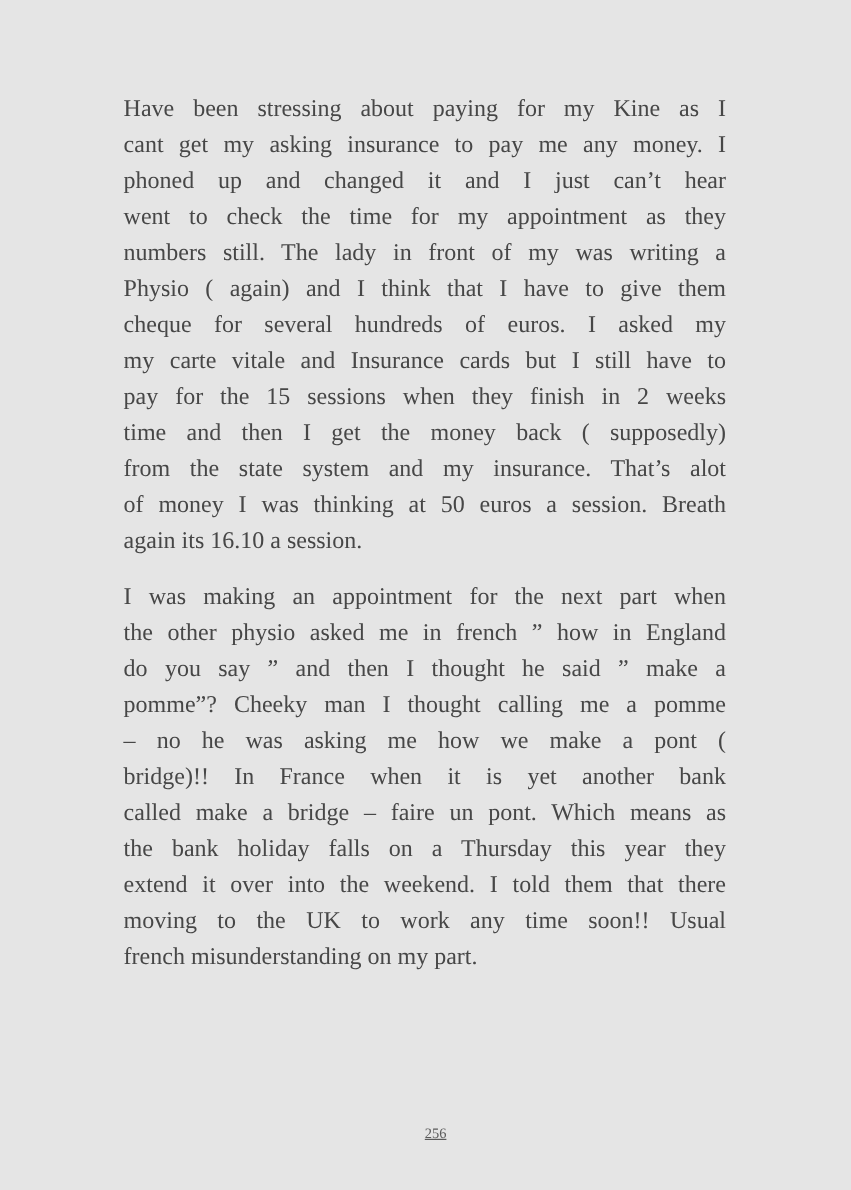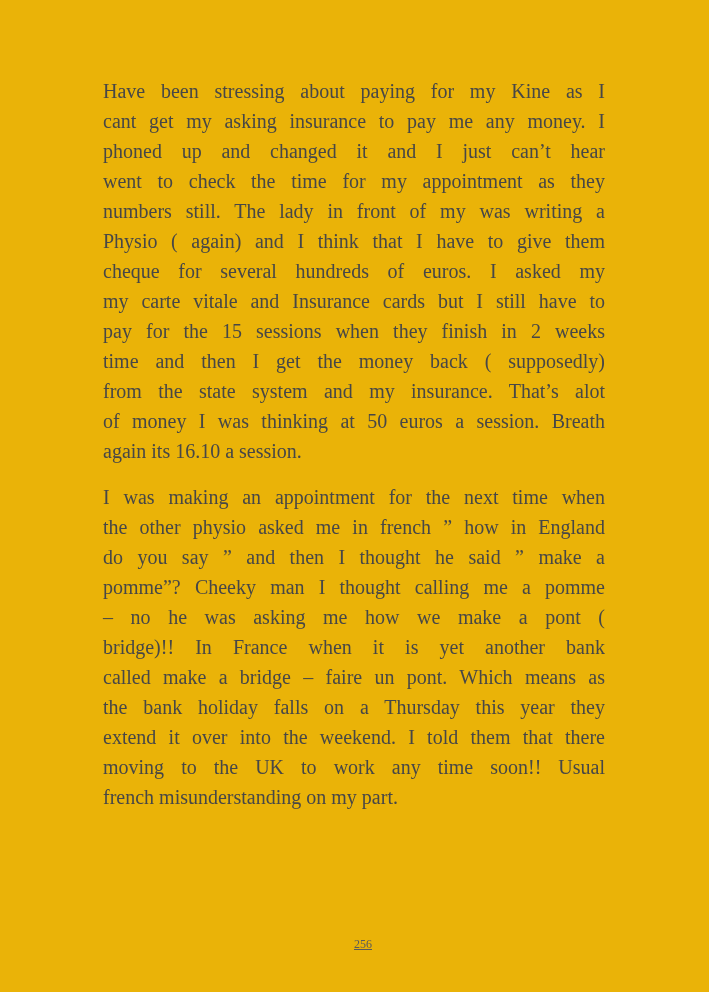--- a/index.html
+++ b/index.html
@@ -10,21 +10,21 @@
   body {
     width: 709px;
     height: 992px;
     position: relative;
     overflow: hidden;
     font-family: "Liberation Serif", "DejaVu Serif", serif;
   }
   .page {
     position: absolute;
     inset: 0;
-    background: #eab308;
+    background: #e5e5e5;
   }
   .text-block {
     position: absolute;
     left: 103px;
     top: 76px;
     width: 502px;
     color: #474747;
     font-size: 20px;
   }
   .paragraph {
@@ -68,21 +68,21 @@
         <div class="text-line">Physio ( again) and I think that I have to give them</div>
         <div class="text-line">cheque for several hundreds of euros. I asked my</div>
         <div class="text-line">my carte vitale and Insurance cards but I still have to</div>
         <div class="text-line">pay for the 15 sessions when they finish in 2 weeks</div>
         <div class="text-line">time and then I get the money back ( supposedly)</div>
         <div class="text-line">from the state system and my insurance. That’s alot</div>
         <div class="text-line">of money I was thinking at 50 euros a session. Breath</div>
         <div class="text-line last">again its 16.10 a session.</div>
       </div>
       <div class="paragraph">
-        <div class="text-line">I was making an appointment for the next time when</div>
+        <div class="text-line">I was making an appointment for the next part when</div>
         <div class="text-line">the other physio asked me in french ” how in England</div>
         <div class="text-line">do you say ” and then I thought he said ” make a</div>
         <div class="text-line">pomme”? Cheeky man I thought calling me a pomme</div>
         <div class="text-line">– no he was asking me how we make a pont (</div>
         <div class="text-line">bridge)!! In France when it is yet another bank</div>
         <div class="text-line">called make a bridge – faire un pont. Which means as</div>
         <div class="text-line">the bank holiday falls on a Thursday this year they</div>
         <div class="text-line">extend it over into the weekend. I told them that there</div>
         <div class="text-line">moving to the UK to work any time soon!! Usual</div>
         <div class="text-line last">french misunderstanding on my part.</div>

